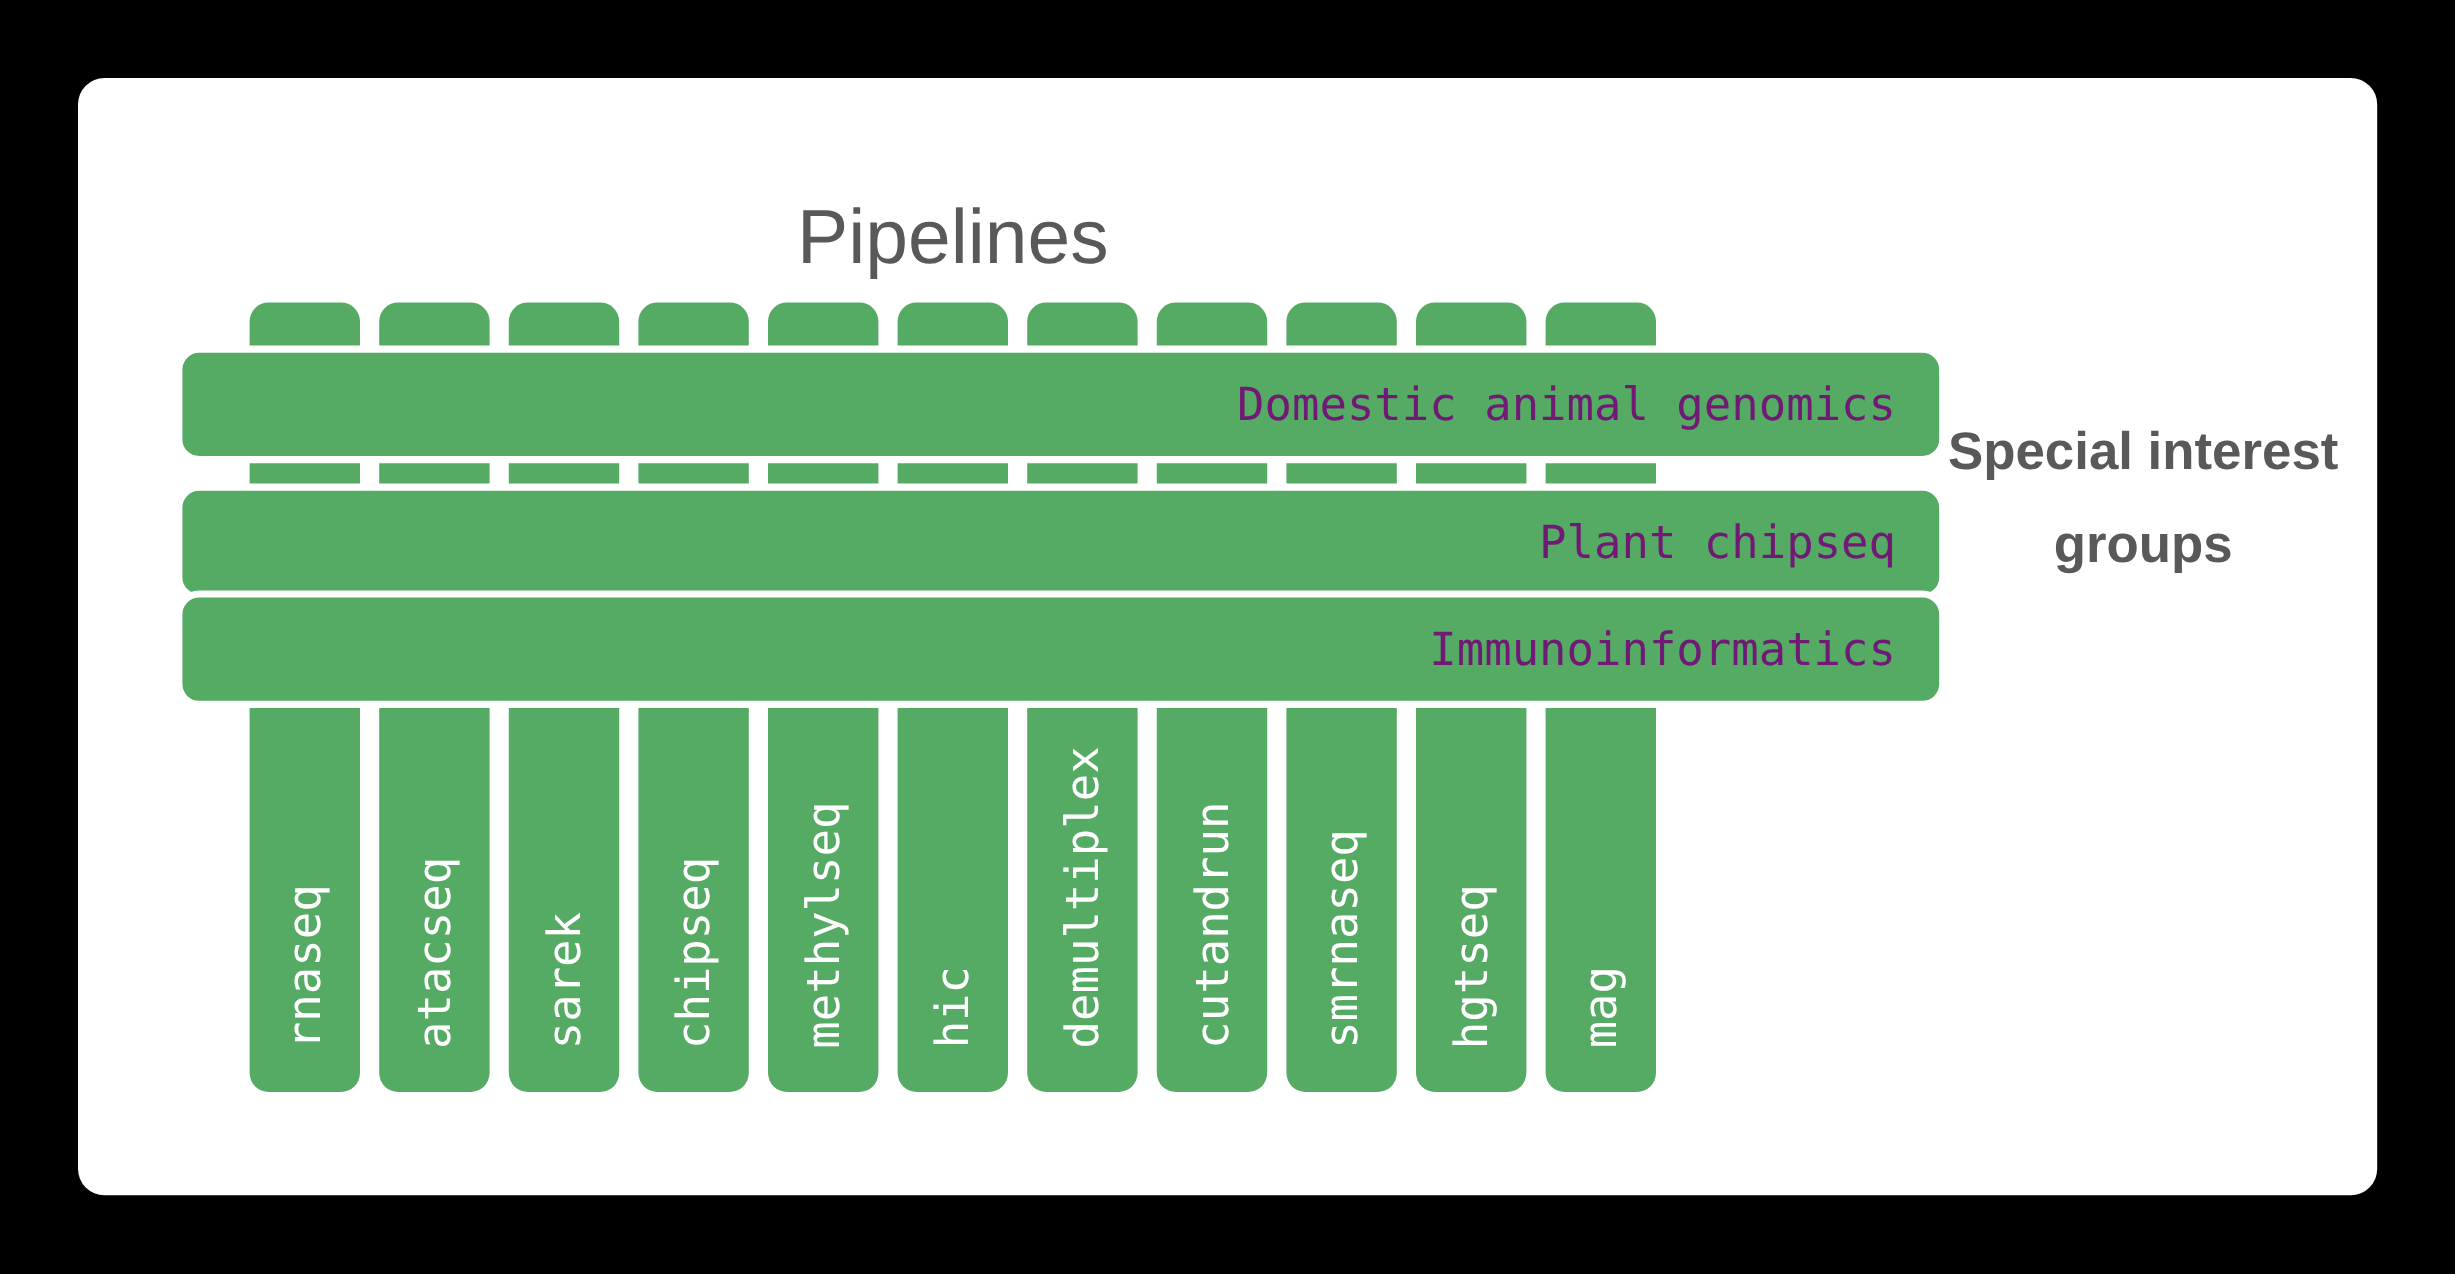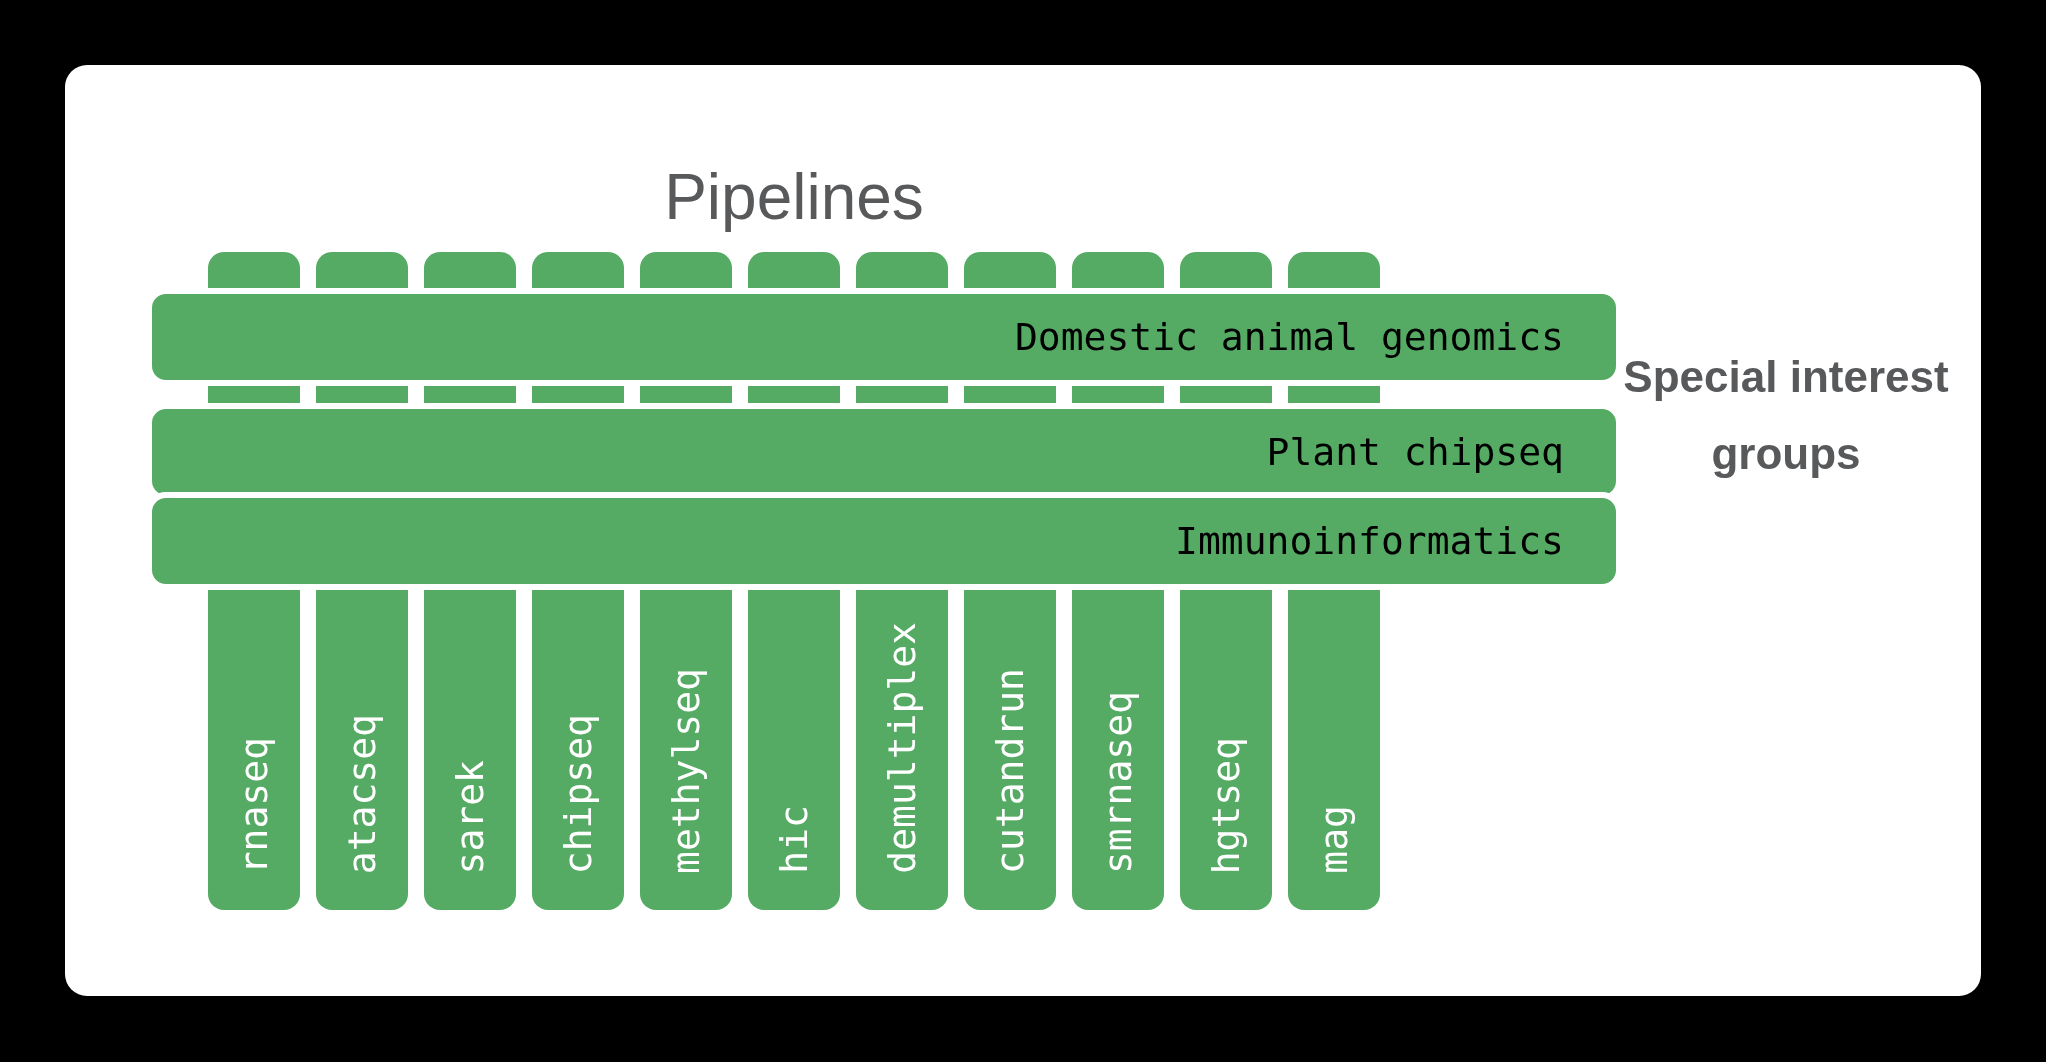--- a/index.html
+++ b/index.html
@@ -87,22 +87,22 @@
     z-index: 2;
   }
   .row-1 { top: 288px; }
   .row-2 { top: 403px; }
   .row-3 { top: 492px; }
   .row-label {
     display: block;
     height: 86px;
     line-height: 86px;
     text-align: right;
-    padding-right: 52px;
-    color: #000000;
+    padding-right: 36px;
+    color: #701a75;
     font-family: "DejaVu Sans Mono", monospace;
     font-size: 38px;
     white-space: nowrap;
   }
 </style>
 </head>
 <body>
 
 <div class="stage">
   <div class="card"></div>

